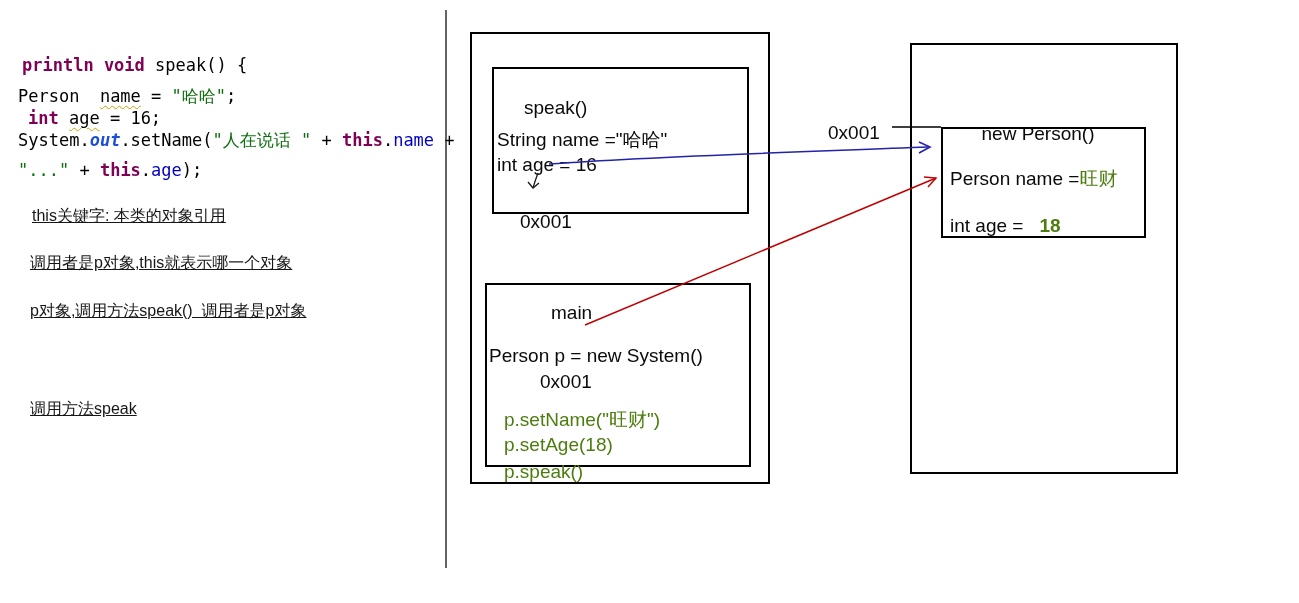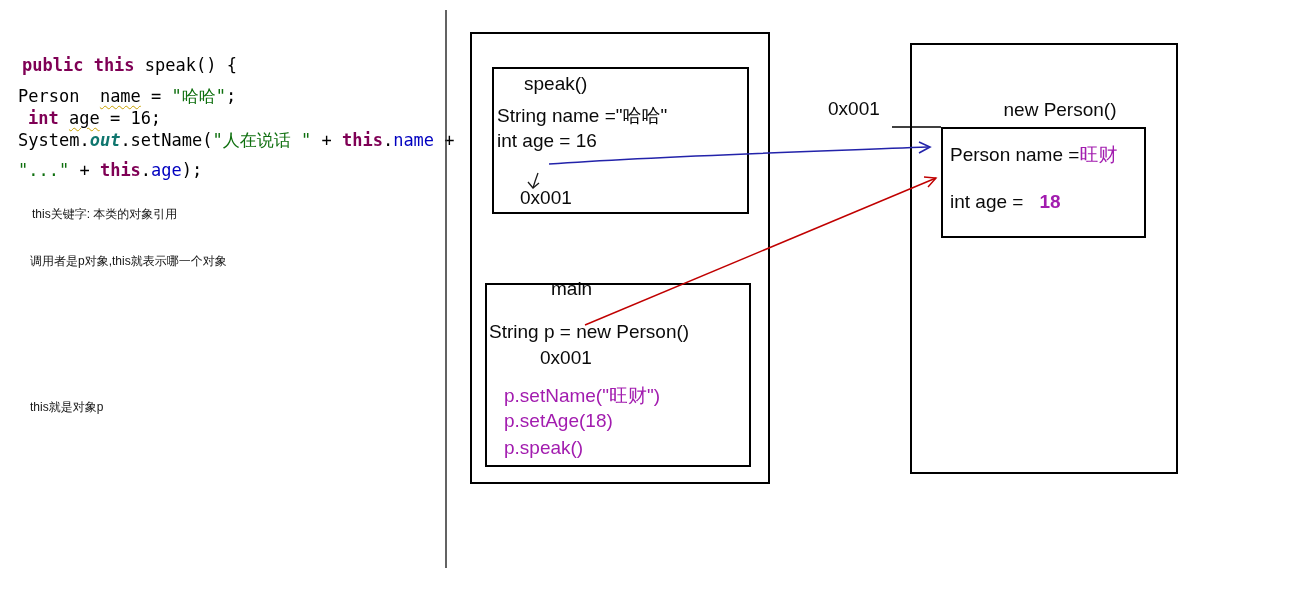--- a/index.html
+++ b/index.html
@@ -5,70 +5,71 @@
   html,body{margin:0;padding:0;background:#fff;}
   .canvas{position:relative;width:1299px;height:603px;background:#ffffff;overflow:hidden;
           font-family:"Liberation Sans","DejaVu Sans",sans-serif;color:#111;}
   .abs{position:absolute;}
   
   .code{font-family:"DejaVu Sans Mono","Liberation Mono",monospace;font-size:17px;line-height:20px;
         white-space:pre;color:#000;}
   .kw{color:#7f0055;font-weight:bold;}
   .str{color:#0e6f0e;}
   .var{text-decoration:underline wavy #c8a000;text-decoration-thickness:1px;text-underline-offset:3px;}
-  .stat{color:#0f766e;font-weight:bold;font-style:italic;}
+  .stat{color:#1d4ed8;font-weight:bold;font-style:italic;}
   .field{color:#0000c0;}
   
-  .note{font-size:12px;color:#161616;white-space:pre;}
+  .note{font-size:16px;color:#161616;white-space:pre;text-decoration:underline;}
   
   .box{position:absolute;border:2px solid #000;box-sizing:border-box;background:transparent;}
-  .dtext{font-size:19px;color:#0a0a0a;white-space:pre;}
-  .redtext{color:#a21caf;}
+  .dtext{font-size:19px;color:#0a0a0a;white-space:pre;margin-top:24px;}
+  .redtext{color:#4d7c0f;}
   .heap-title{text-align:center;}
   svg{pointer-events:none;}
 </style>
 </head>
 <body>
 
 <div class="canvas">
 
-  <div class="abs code" style="left:22px;top:55px"><span class="kw">public this</span><span> speak() {</span></div>
+  <div class="abs code" style="left:22px;top:55px"><span class="kw">println void</span><span> speak() {</span></div>
 
   <div class="abs code" style="left:18px;top:86px"><span>Person  </span><span class="var">name</span><span> = </span><span class="str">"哈哈"</span><span>;</span></div>
 
   <div class="abs code" style="left:28px;top:108px"><span class="kw">int</span><span> </span><span class="var">age</span><span> = 16;</span></div>
 
   <div class="abs code" style="left:18px;top:130px"><span>System.</span><span class="stat">out</span><span>.setName(</span><span class="str">"人在说话 "</span><span> + </span><span class="kw">this</span><span>.</span><span class="field">name</span><span> +</span></div>
 
   <div class="abs code" style="left:18px;top:160px"><span class="str">"..."</span><span> + </span><span class="kw">this</span><span>.</span><span class="field">age</span><span>);</span></div>
 
   <div class="abs note" style="left:32px;top:206px">this关键字: 本类的对象引用</div>
   <div class="abs note" style="left:30px;top:253px">调用者是p对象,this就表示哪一个对象</div>
-  <div class="abs note" style="left:30px;top:399px">this就是对象p</div>
+  <div class="abs note" style="left:30px;top:301px">p对象,调用方法speak()  调用者是p对象</div>
+  <div class="abs note" style="left:30px;top:399px">调用方法speak</div>
 
   <div class="box" style="left:470px;top:32px;width:300px;height:452px"></div>
 
   <div class="box" style="left:492px;top:67px;width:257px;height:147px"></div>
   <div class="abs dtext" style="left:524px;top:73px">speak()</div>
   <div class="abs dtext" style="left:497px;top:103px">String name ="哈哈"</div>
   <div class="abs dtext" style="left:497px;top:130px">int age = 16</div>
   <div class="abs dtext" style="left:520px;top:187px">0x001</div>
 
   <div class="box" style="left:485px;top:283px;width:266px;height:184px"></div>
   <div class="abs dtext" style="left:551px;top:278px">main</div>
-  <div class="abs dtext" style="left:489px;top:321px">String p = new Person()</div>
+  <div class="abs dtext" style="left:489px;top:321px">Person p = new System()</div>
   <div class="abs dtext" style="left:540px;top:347px">0x001</div>
   <div class="abs dtext redtext" style="left:504px;top:383px">p.setName("旺财")</div>
   <div class="abs dtext redtext" style="left:504px;top:410px">p.setAge(18)</div>
   <div class="abs dtext redtext" style="left:504px;top:437px">p.speak()</div>
 
   <div class="abs dtext" style="left:828px;top:98px">0x001</div>
 
   <div class="box" style="left:910px;top:43px;width:268px;height:431px"></div>
-  <div class="abs dtext heap-title" style="left:912px;top:99px;width:296px">new Person()</div>
+  <div class="abs dtext heap-title" style="left:890px;top:99px;width:296px">new Person()</div>
 
   <div class="box" style="left:941px;top:127px;width:205px;height:111px"></div>
   <div class="abs dtext" style="left:950px;top:142px"><span>Person name =</span><span class="redtext">旺财</span></div>
   <div class="abs dtext" style="left:950px;top:191px"><span>int age =</span><span class="redtext" style="margin-left:16px;font-weight:bold">18</span></div>
 
   <svg class="abs" style="left:0;top:0" width="1299" height="603" viewBox="0 0 1299 603">
 
     <line x1="446" y1="10" x2="446" y2="568" stroke="#2f2f2f" stroke-width="1.5"></line>
 
     <g stroke="#2323aa" stroke-width="1.6" fill="none">

